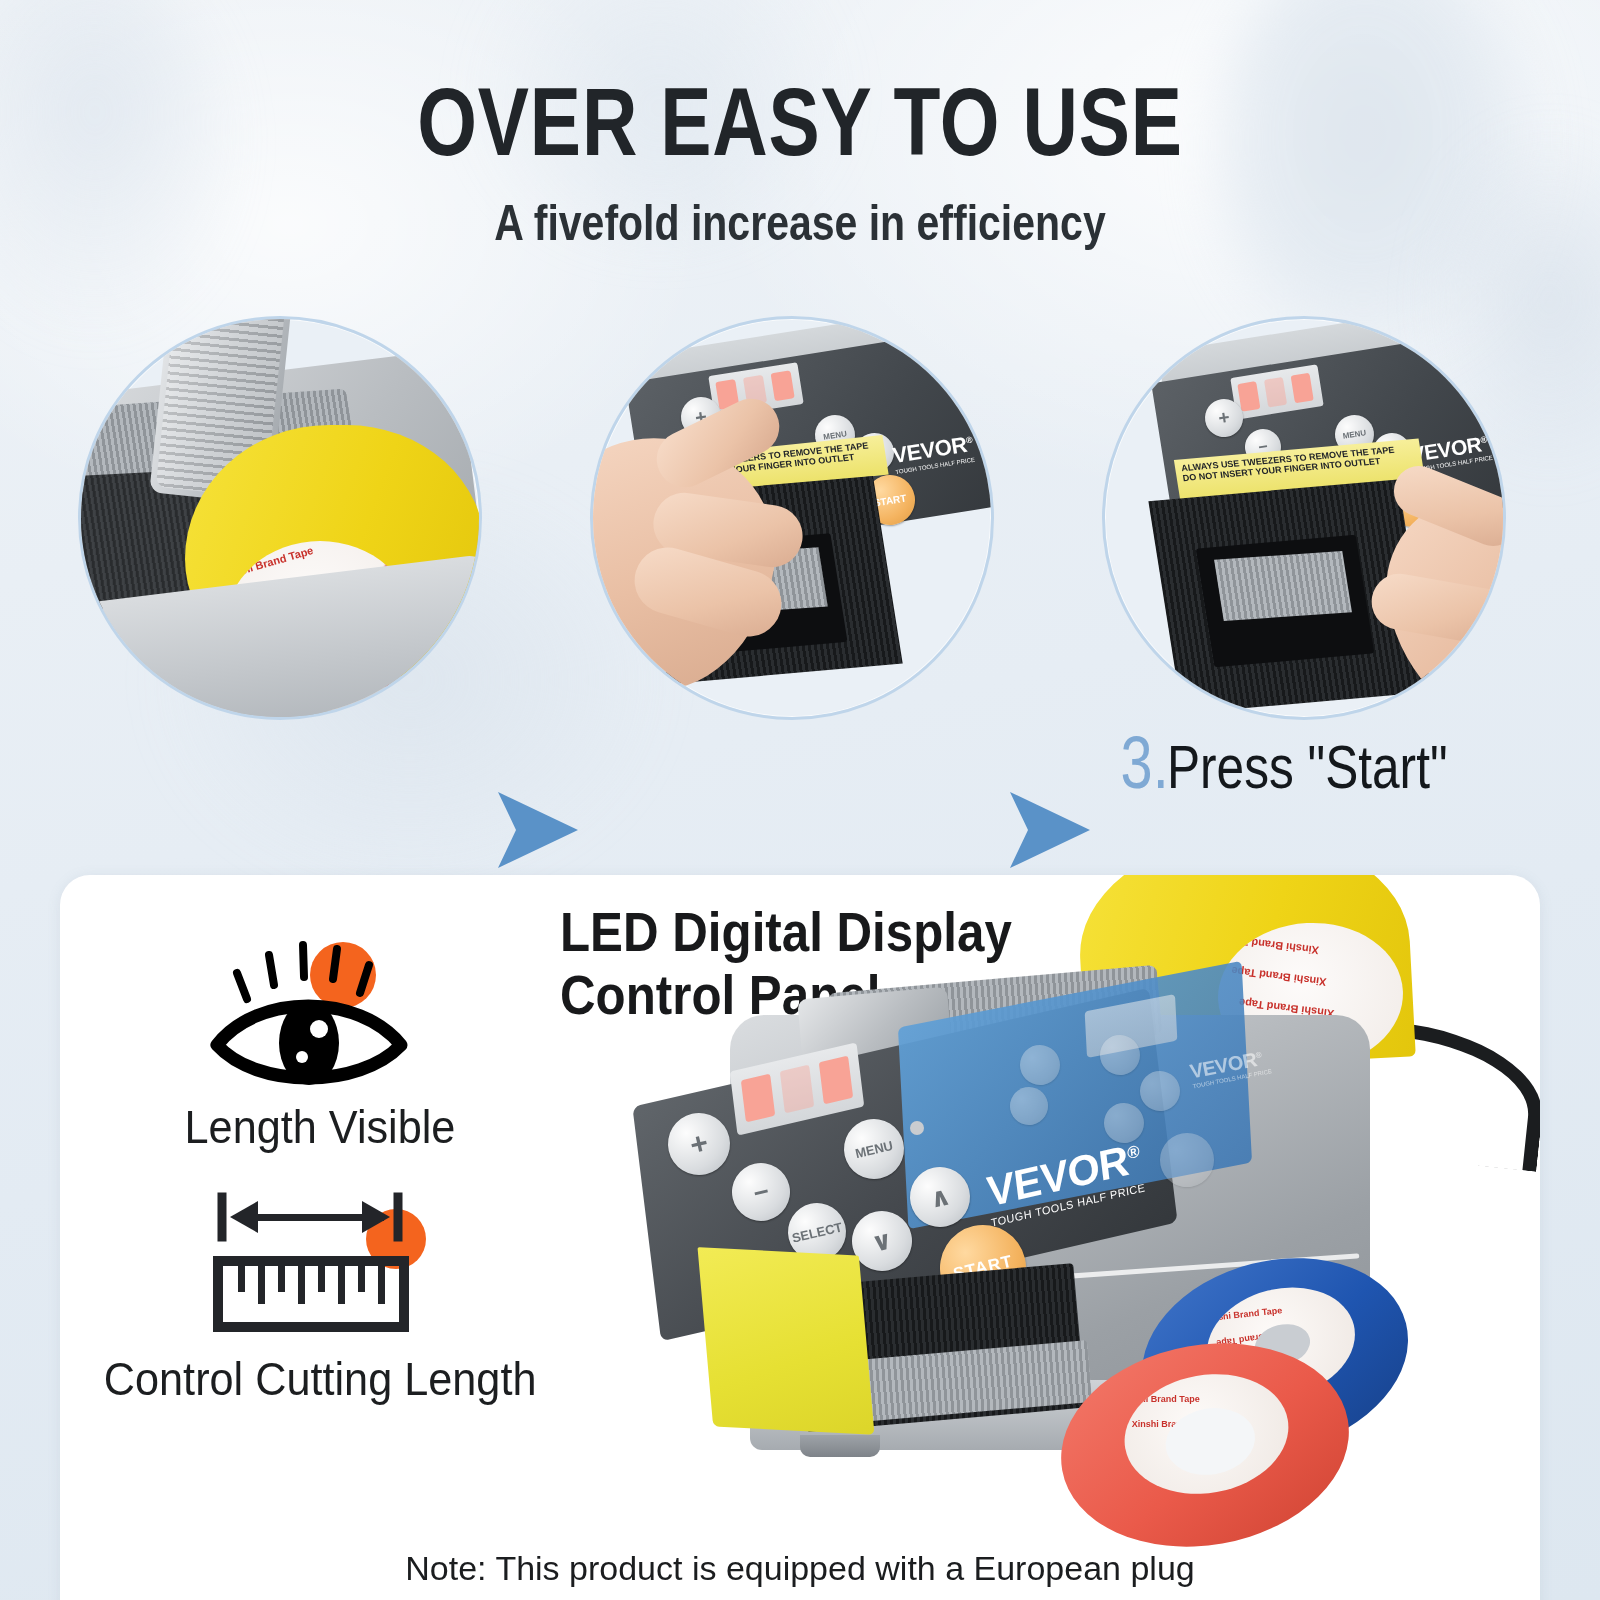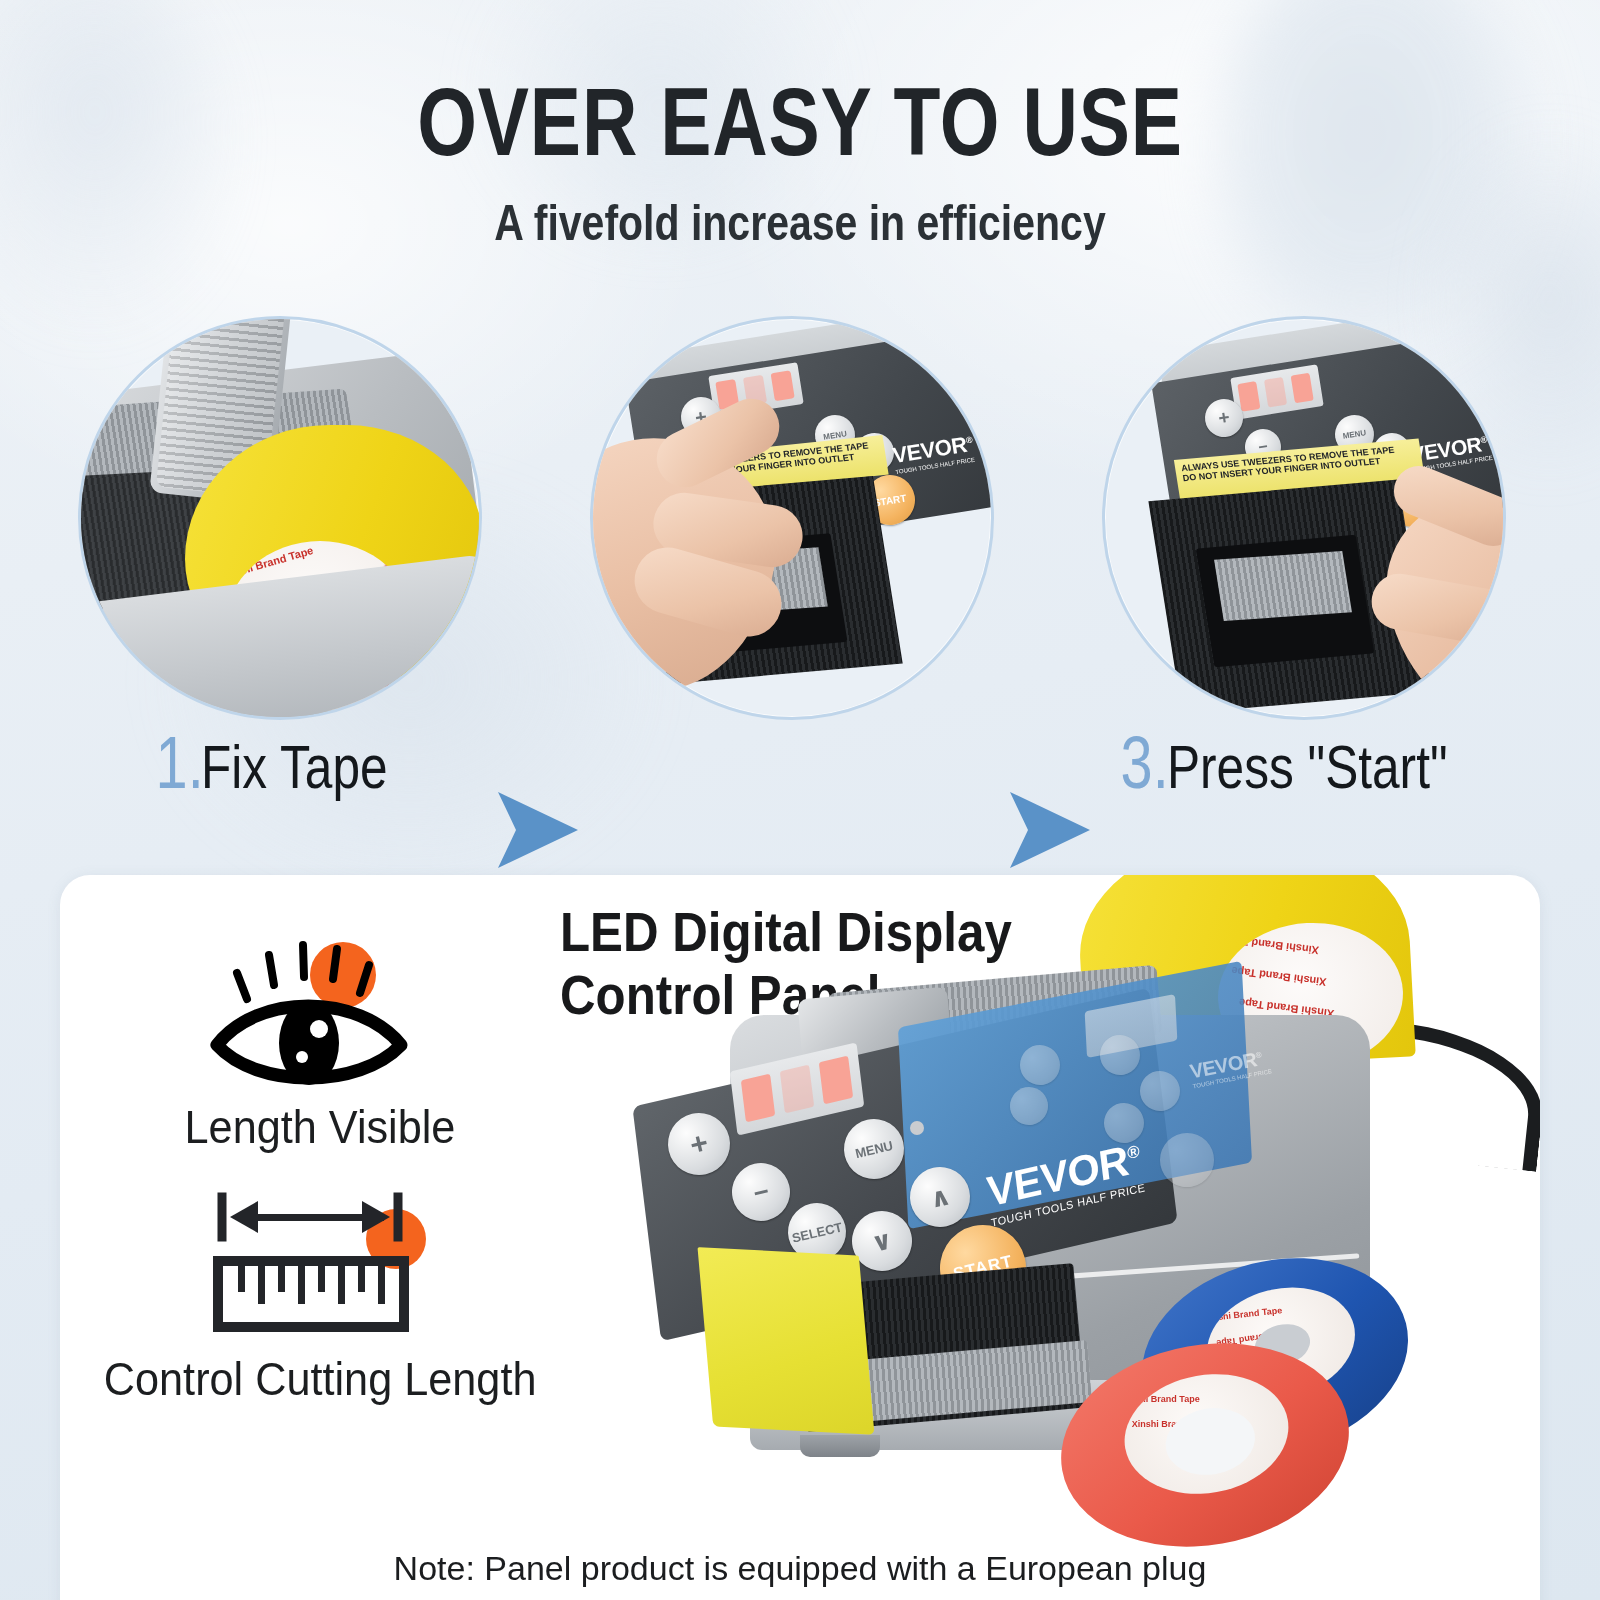--- a/index.html
+++ b/index.html
@@ -164,23 +164,20 @@
           <div class="tape-yellow" style="left:104px;top:106px;width:300px;height:258px;border-radius:50% 48% 44% 50%/54% 50% 46% 50%;"></div>
           <div class="tape-core" style="left:144px;top:222px;width:190px;height:170px;">
             <div class="core-txt" style="left:-6px;top:16px;font-size:11px;transform:rotate(-16deg);">Xinshi Brand Tape</div>
             <div class="core-txt" style="left:8px;top:54px;font-size:11px;transform:rotate(-14deg);">Xinshi Brand Tape</div>
             <div class="core-txt" style="left:20px;top:92px;font-size:11px;transform:rotate(-12deg);">Xinshi Brand Tape</div>
             <div class="core-txt" style="left:34px;top:128px;font-size:11px;transform:rotate(-10deg);">Xinshi Brand Tape</div>
             <div style="position:absolute;right:-4px;top:10px;width:42px;height:150px;background:#c8312b;border-radius:50%;filter:blur(1px);"></div>
           </div>
           <div class="mach-body" style="left:-140px;top:268px;width:560px;height:170px;border-radius:22px;transform:rotate(-7deg);background:linear-gradient(180deg,#d9dcdf,#adb2b7);"></div>
         </div>
-      </div>
-      <div class="caption">
-        <span class="num">1.</span><span class="txt">Fix Tape</span>
       </div>
     </div>
 
     <div class="step s2">
       <div class="circle">
         <div class="photo">
           <div class="mach-body" style="left:52px;top:8px;width:360px;height:150px;border-radius:16px;transform:rotate(-9deg);background:linear-gradient(180deg,#d4d8db,#9ea3a8);"></div>
           <div class="panel-dark" style="left:44px;top:34px;width:370px;height:180px;transform:rotate(-9deg);border-radius:6px;"></div>
           <div class="led" style="left:118px;top:50px;width:90px;height:42px;transform:rotate(-9deg);border-radius:3px;">
             <i style="left:6px;top:7px;width:20px;height:28px;"></i>
@@ -391,14 +388,14 @@
         <div class="core-txt" style="left:4px;top:12px;font-size:9px;transform:rotate(10deg);">Xinshi Brand Tape</div>
         <div class="core-txt" style="left:10px;top:38px;font-size:9px;transform:rotate(10deg);">Xinshi Brand Tape</div>
         <div style="position:absolute;left:40px;top:34px;width:90px;height:66px;border-radius:50%;background:#f4f6f8;"></div>
       </div>
 
       <div style="position:absolute;left:300px;top:560px;width:80px;height:22px;border-radius:0 0 10px 10px;
            background:linear-gradient(180deg,#9ea3a8,#7e8389);"></div>
     </div>
   </div>
 
-  <div class="note">Note: Panel product is equipped with a European plug</div>
+  <div class="note">Note: This product is equipped with a European plug</div>
 </div>
 
 </body></html>

